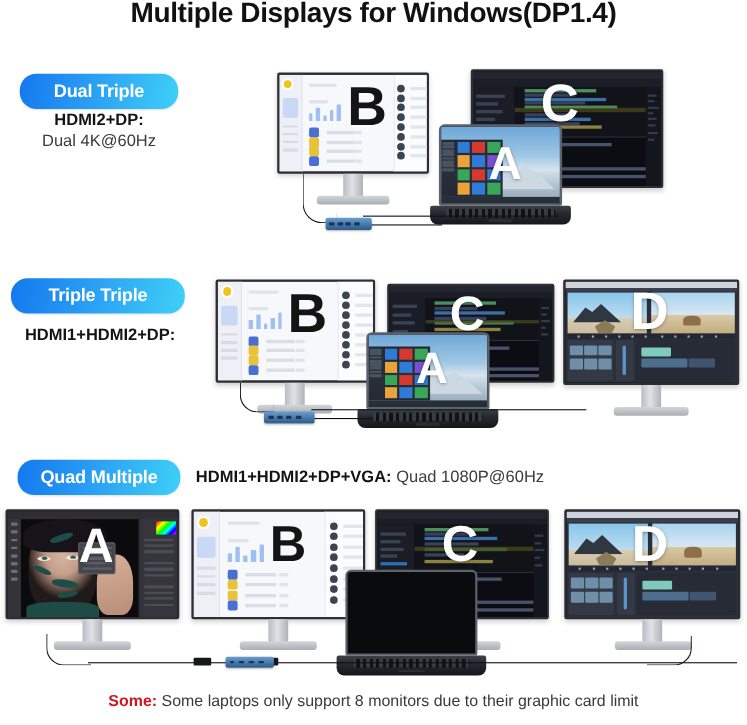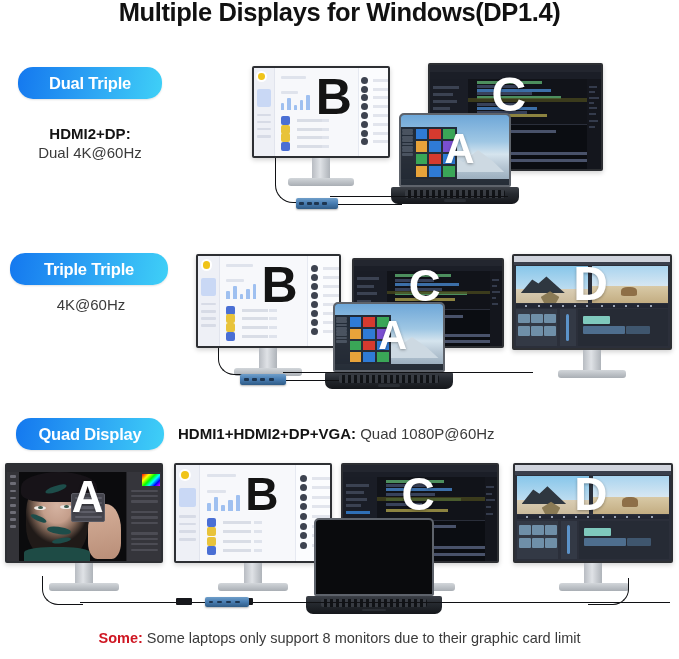--- a/index.html
+++ b/index.html
@@ -26,21 +26,21 @@
     font-size:16.5px;letter-spacing:-0.2px;
   }
   #badge-dual{left:18px;top:67px;width:144px;height:32px;}
   #badge-triple{left:10px;top:253px;width:158px;height:32px;}
   #badge-quad{left:16px;top:418px;width:148px;height:32px;}
 
   
   .spec{position:absolute;text-align:center;line-height:1.28;}
   .spec .b{font-weight:700;font-size:15px;color:#141414;display:block;}
   .spec .n{font-weight:400;font-size:15px;color:#3b3b3b;display:block;}
-  #spec-dual{left:10px;top:124px;width:160px;}
+  #spec-dual{left:10px;top:100px;width:160px;}
   #spec-triple{left:0px;top:295px;width:182px;}
   #spec-quad{left:178px;top:424px;width:330px;text-align:left;white-space:nowrap;}
   #spec-quad .b, #spec-quad .n{display:inline;font-size:15px;}
 
   
   .note{
     position:absolute;left:0;top:630px;width:679px;text-align:center;
     font-size:14.5px;color:#3a3a3a;white-space:nowrap;
   }
   .note b{color:#cf1622;font-weight:700;}
@@ -387,21 +387,21 @@
   <div class="cable" style="left:330px;top:196px;width:178px;"></div>
   <div class="hub" style="left:296px;top:198px;width:42px;height:11px;">
     <i style="left:8%"></i>
       <i style="left:26%"></i>
       <i style="left:44%"></i>
       <i style="left:62%"></i>
   </div>
 
   <div class="badge" id="badge-triple">Triple Triple</div>
   <div class="spec" id="spec-triple">
-    <span class="n">4K@60Hz</span>
+    <span class="b">HDMI1+HDMI2+DP:</span>
   </div>
 
   <div class="monitor" style="left:196px;top:254px;width:145px;height:122px;">
     <div class="screen" style="height:94px;">
       <div class="ui-dash">
         <div class="dsb">
           <div class="dav"></div>
           <div class="dcard"></div>
           <div class="dlist"></div>
           <div class="dlist b"></div>
@@ -615,21 +615,21 @@
   <div class="cablecurve" style="left:218px;top:348px;width:30px;height:26px;border-radius:0 0 0 16px;"></div>
   <div class="cable" style="left:283px;top:380px;width:56px;"></div>
   <div class="cable" style="left:283px;top:372px;width:250px;"></div>
   <div class="hub" style="left:240px;top:374px;width:46px;height:11px;">
     <i style="left:8%"></i>
       <i style="left:26%"></i>
       <i style="left:44%"></i>
       <i style="left:62%"></i>
   </div>
 
-  <div class="badge" id="badge-quad">Quad Display</div>
+  <div class="badge" id="badge-quad">Quad Multiple</div>
   <div class="spec" id="spec-quad">
     <span class="b">HDMI1+HDMI2+DP+VGA:</span><span class="n"> Quad 1080P@60Hz</span>
   </div>
 
   <div class="monitor" style="left:5px;top:463px;width:158px;height:130px;">
     <div class="screen" style="height:100px;">
       <div class="ui-photo">
         <div class="tb"></div>
         <div class="ltools">
           <i style="top:4%"></i>

